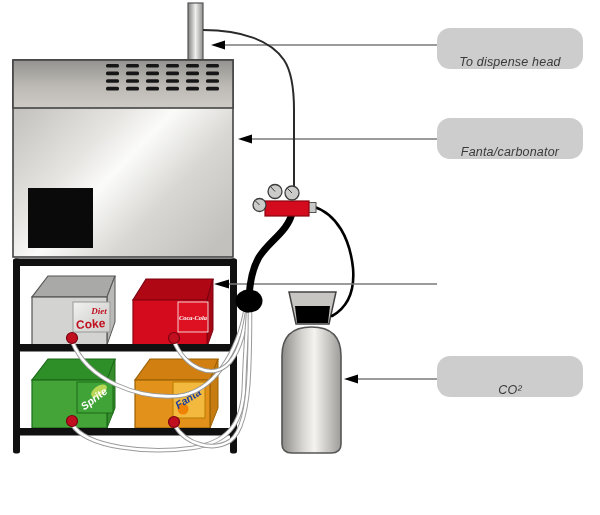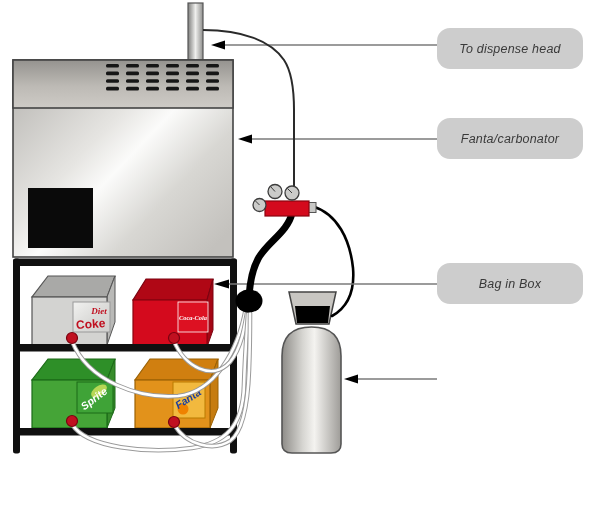--- a/index.html
+++ b/index.html
@@ -1,21 +1,21 @@
 <!DOCTYPE html>
 <html><head>
 <meta charset="utf-8">
 <style>
   * { margin:0; padding:0; box-sizing:border-box; }
   html,body { width:600px; height:515px; background:#ffffff;
     font-family:"Liberation Sans", sans-serif; overflow:hidden; }
   .stage { position:relative; width:600px; height:515px; background:#fff; }
   .stage svg { position:absolute; left:0; top:0; }
   .callout { position:absolute; left:437px; width:146px; height:41px;
-    background:#cdcdcd; border-radius:13px; display:flex; align-items:center;
+    background:#cdcdcd; border-radius:13px; display:flex; align-items:flex-end;
     justify-content:center; font-style:italic; font-size:12.5px; color:#3a3a3a;
     letter-spacing:.2px; }
   .callout span { white-space:nowrap; }
   text { font-family:"Liberation Sans", sans-serif; }
   .script { font-family:"Liberation Serif", serif; }
 </style>
 </head>
 <body>
 
 <div class="stage">
@@ -185,16 +185,16 @@
     <line x1="292" y1="193" x2="287.5" y2="188.5" stroke="#3c3c3c" stroke-width="1"></line>
   </g>
 </svg>
 
   <div class="callout" style="top:28px">
     <span>To dispense head</span>
   </div>
   <div class="callout" style="top:118px">
     <span>Fanta/carbonator</span>
   </div>
-  <div class="callout" style="top:263px">
-    <span>Bag in Box</span>
+  <div class="callout" style="top:356px">
+    <span>CO²</span>
   </div>
 </div>
 
 </body></html>

